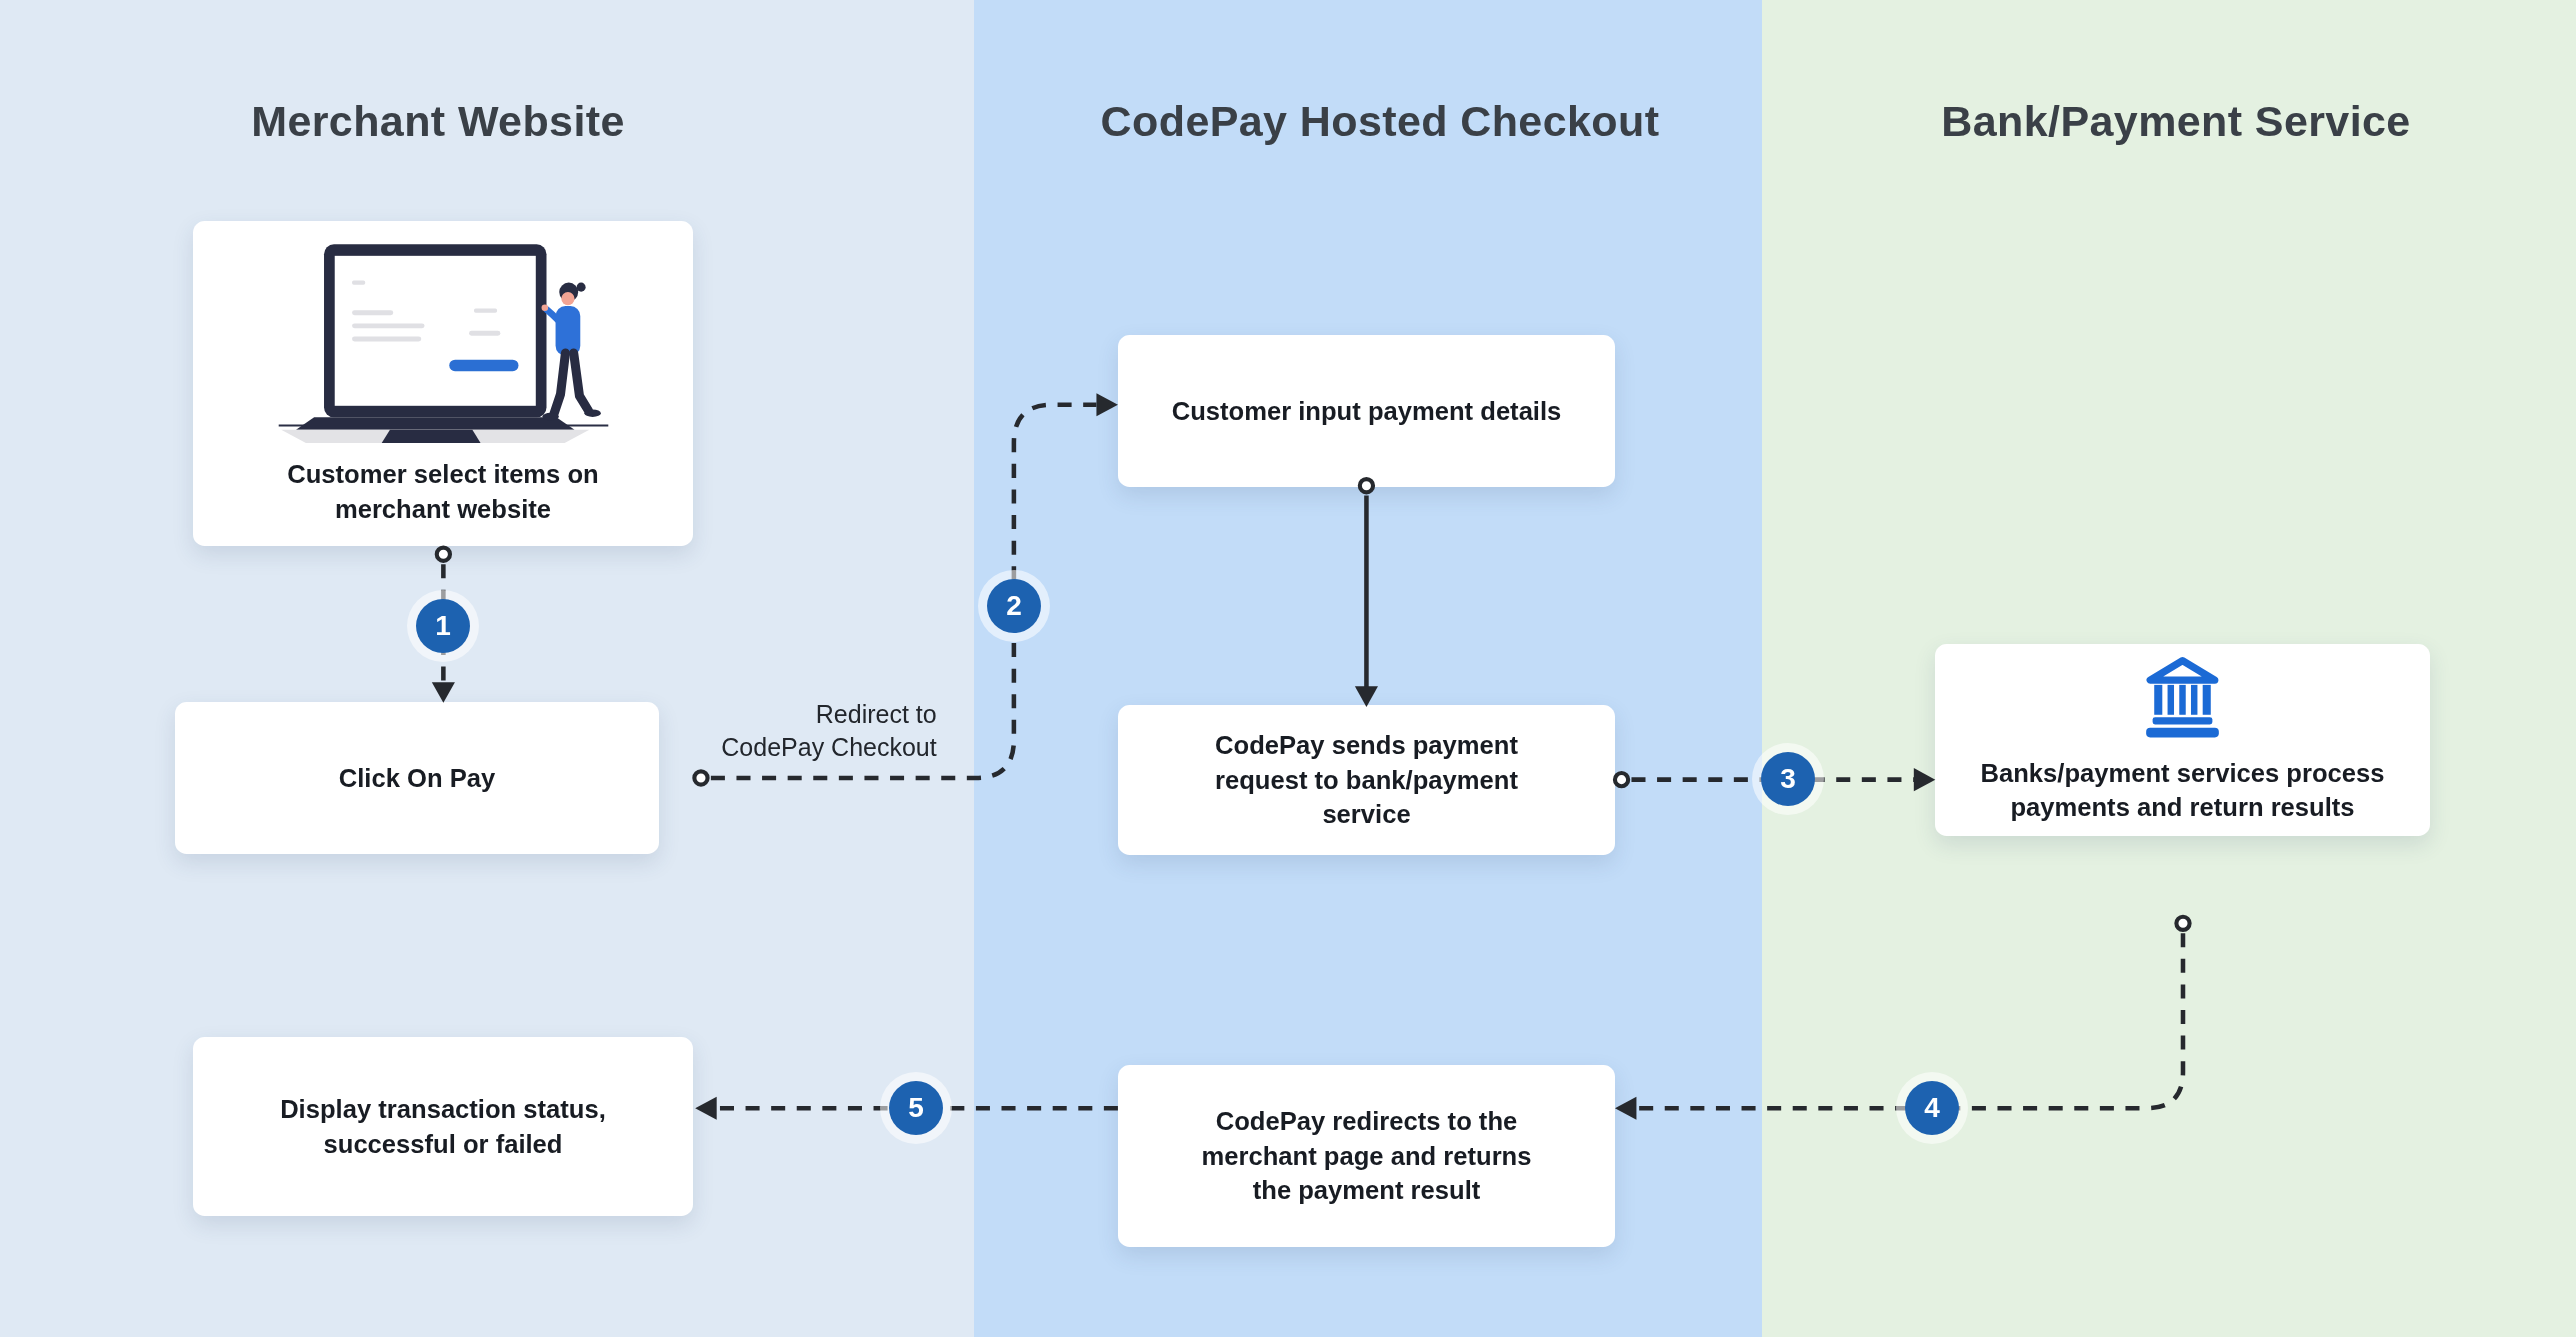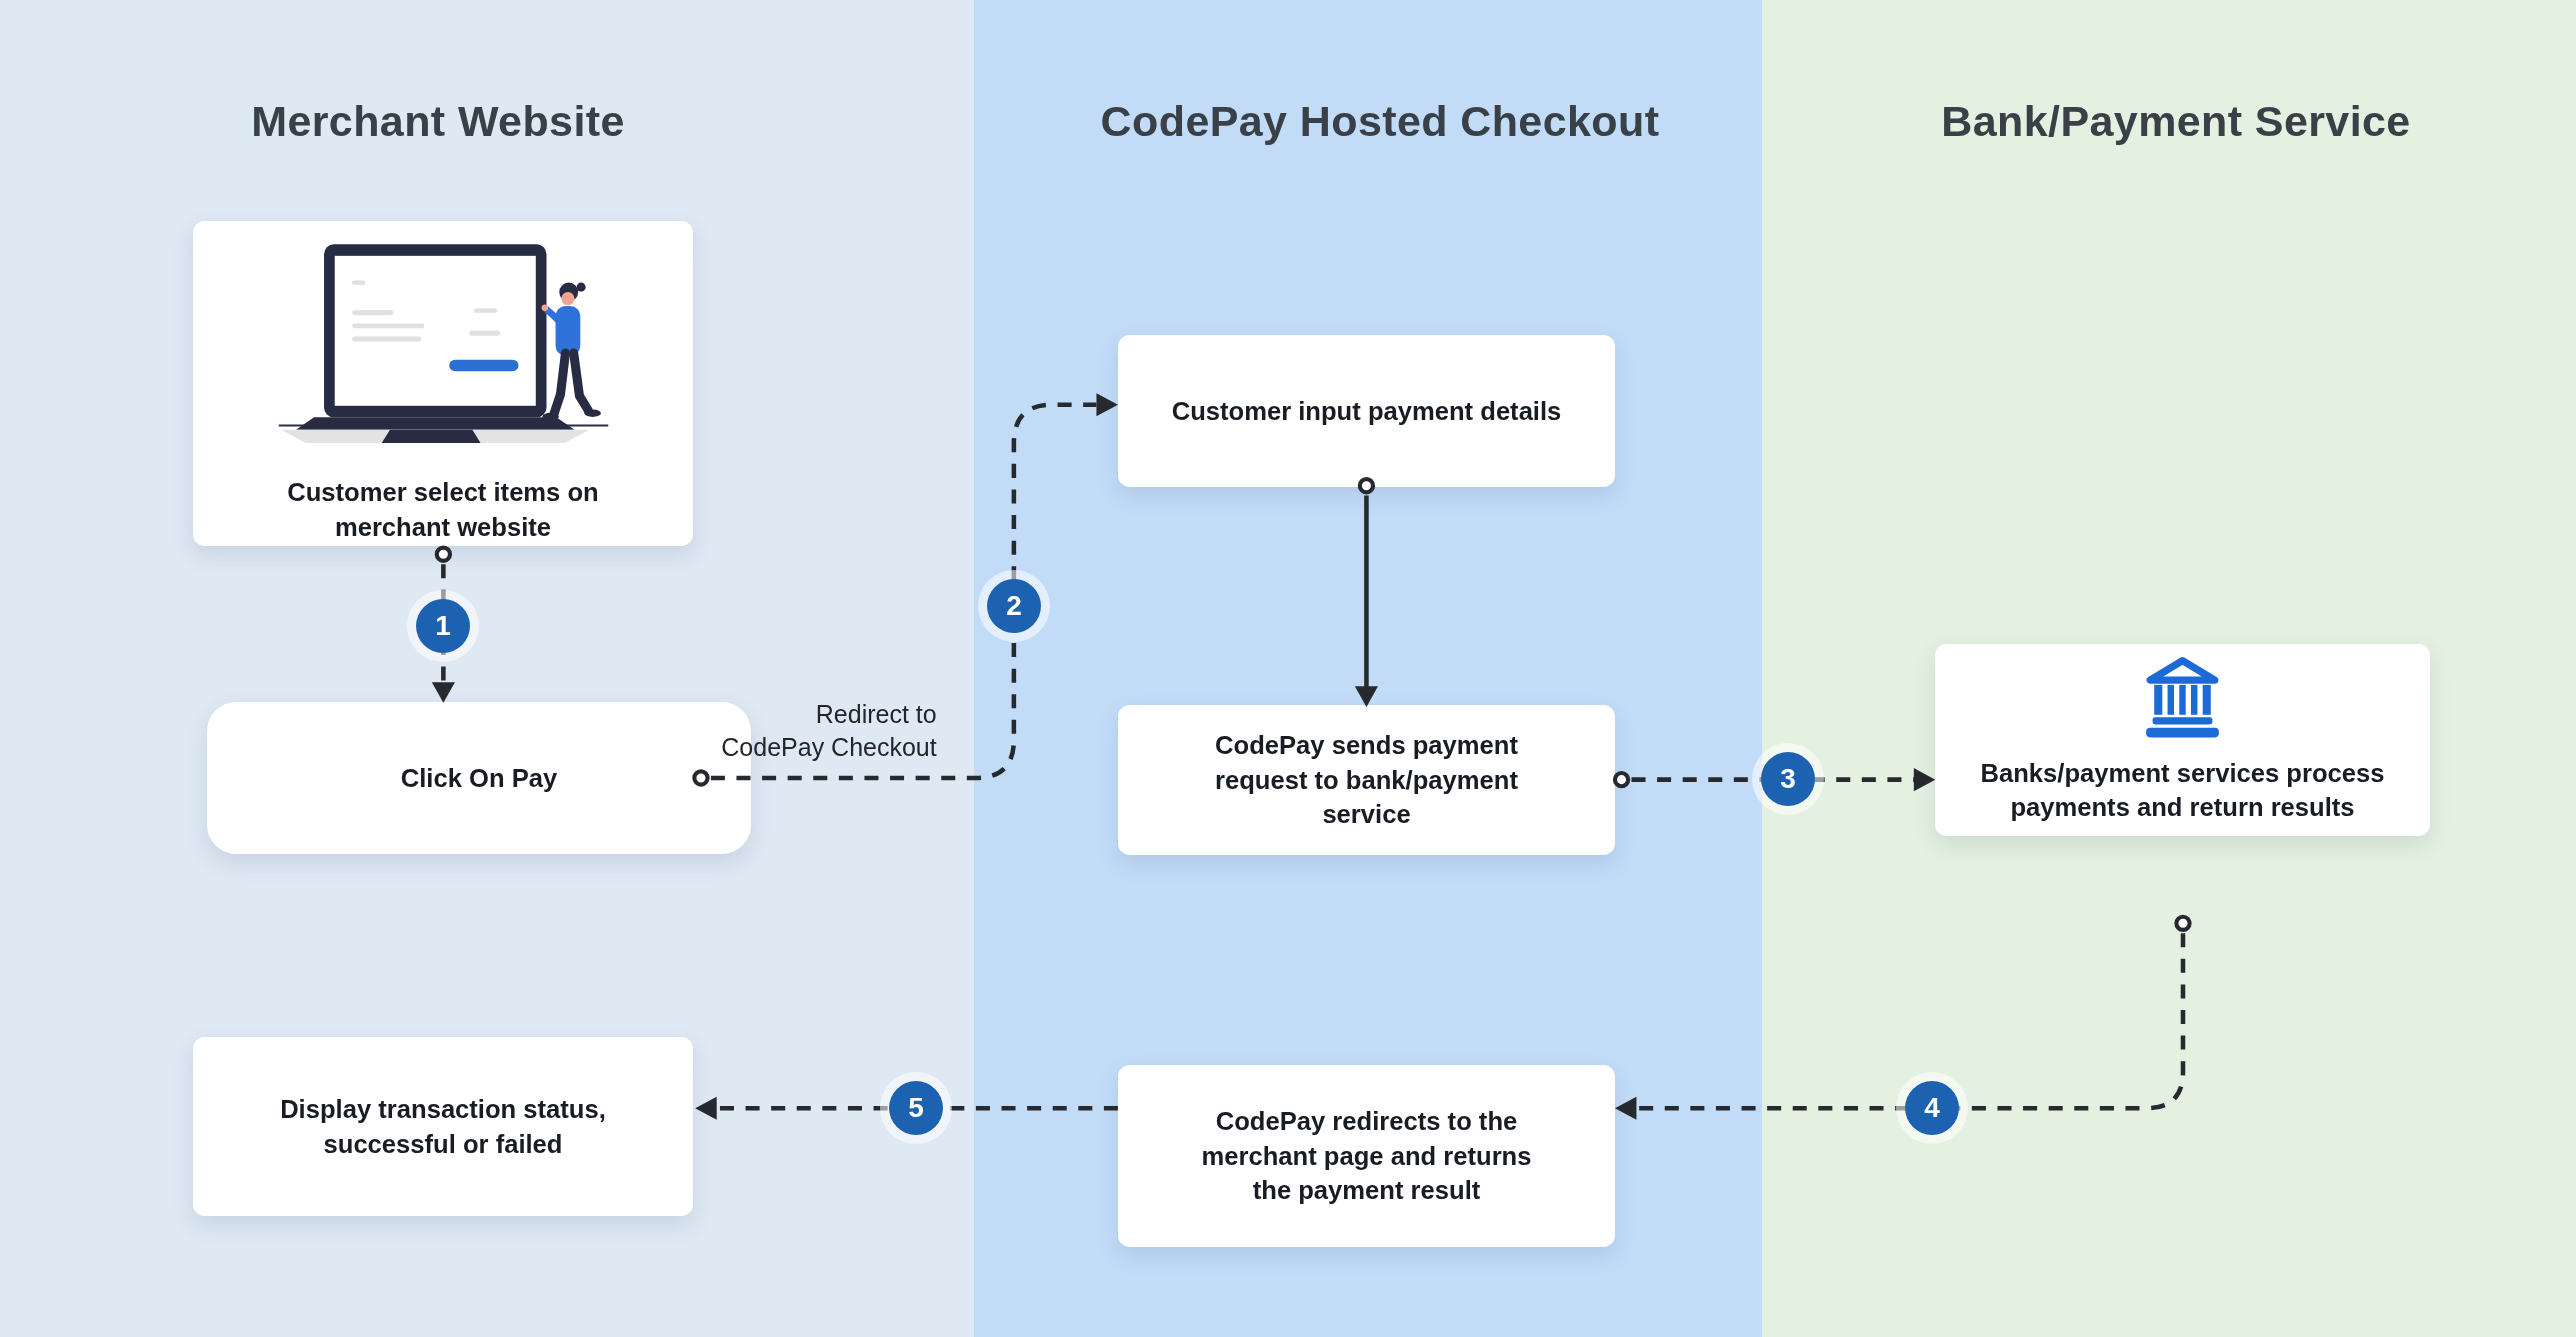--- a/index.html
+++ b/index.html
@@ -27,22 +27,22 @@
     position:absolute;background:#ffffff;border-radius:11.6px;
     box-shadow:0 8.3px 21.5px rgba(50,70,105,0.13);
     display:flex;flex-direction:column;align-items:center;justify-content:center;
     z-index:2;
   }
   .node-label{
     font-size:25.6px;font-weight:700;line-height:1.35;color:#181c23;
     white-space:pre-line;text-align:center;
   }
   #node-select{left:193px;top:221px;width:500px;height:325px;justify-content:flex-start;padding-top:20px;box-sizing:border-box;}
-  #node-select .node-label{margin-top:28px;}
-  #node-clickpay{left:207px;top:702px;width:544px;height:152px;border-radius:29px;}
+  #node-select .node-label{margin-top:10px;}
+  #node-clickpay{left:175px;top:702px;width:484px;height:152px;}
   #node-input{left:1118px;top:327px;width:497px;height:152px;margin-top:8px;}
   #node-request{left:1118px;top:705px;width:497px;height:150px;}
   #node-process{left:1935px;top:644px;width:495px;height:192px;}
   #node-process .node-label{margin-top:16.5px;}
   #node-display{left:193px;top:1037px;width:500px;height:179px;}
   #node-redirect{left:1118px;top:1037px;width:497px;height:182px;margin-top:28px;}
 
   #connector-layer{
     position:absolute;left:0;top:0;width:2576px;height:1338px;
     z-index:3;pointer-events:none;

